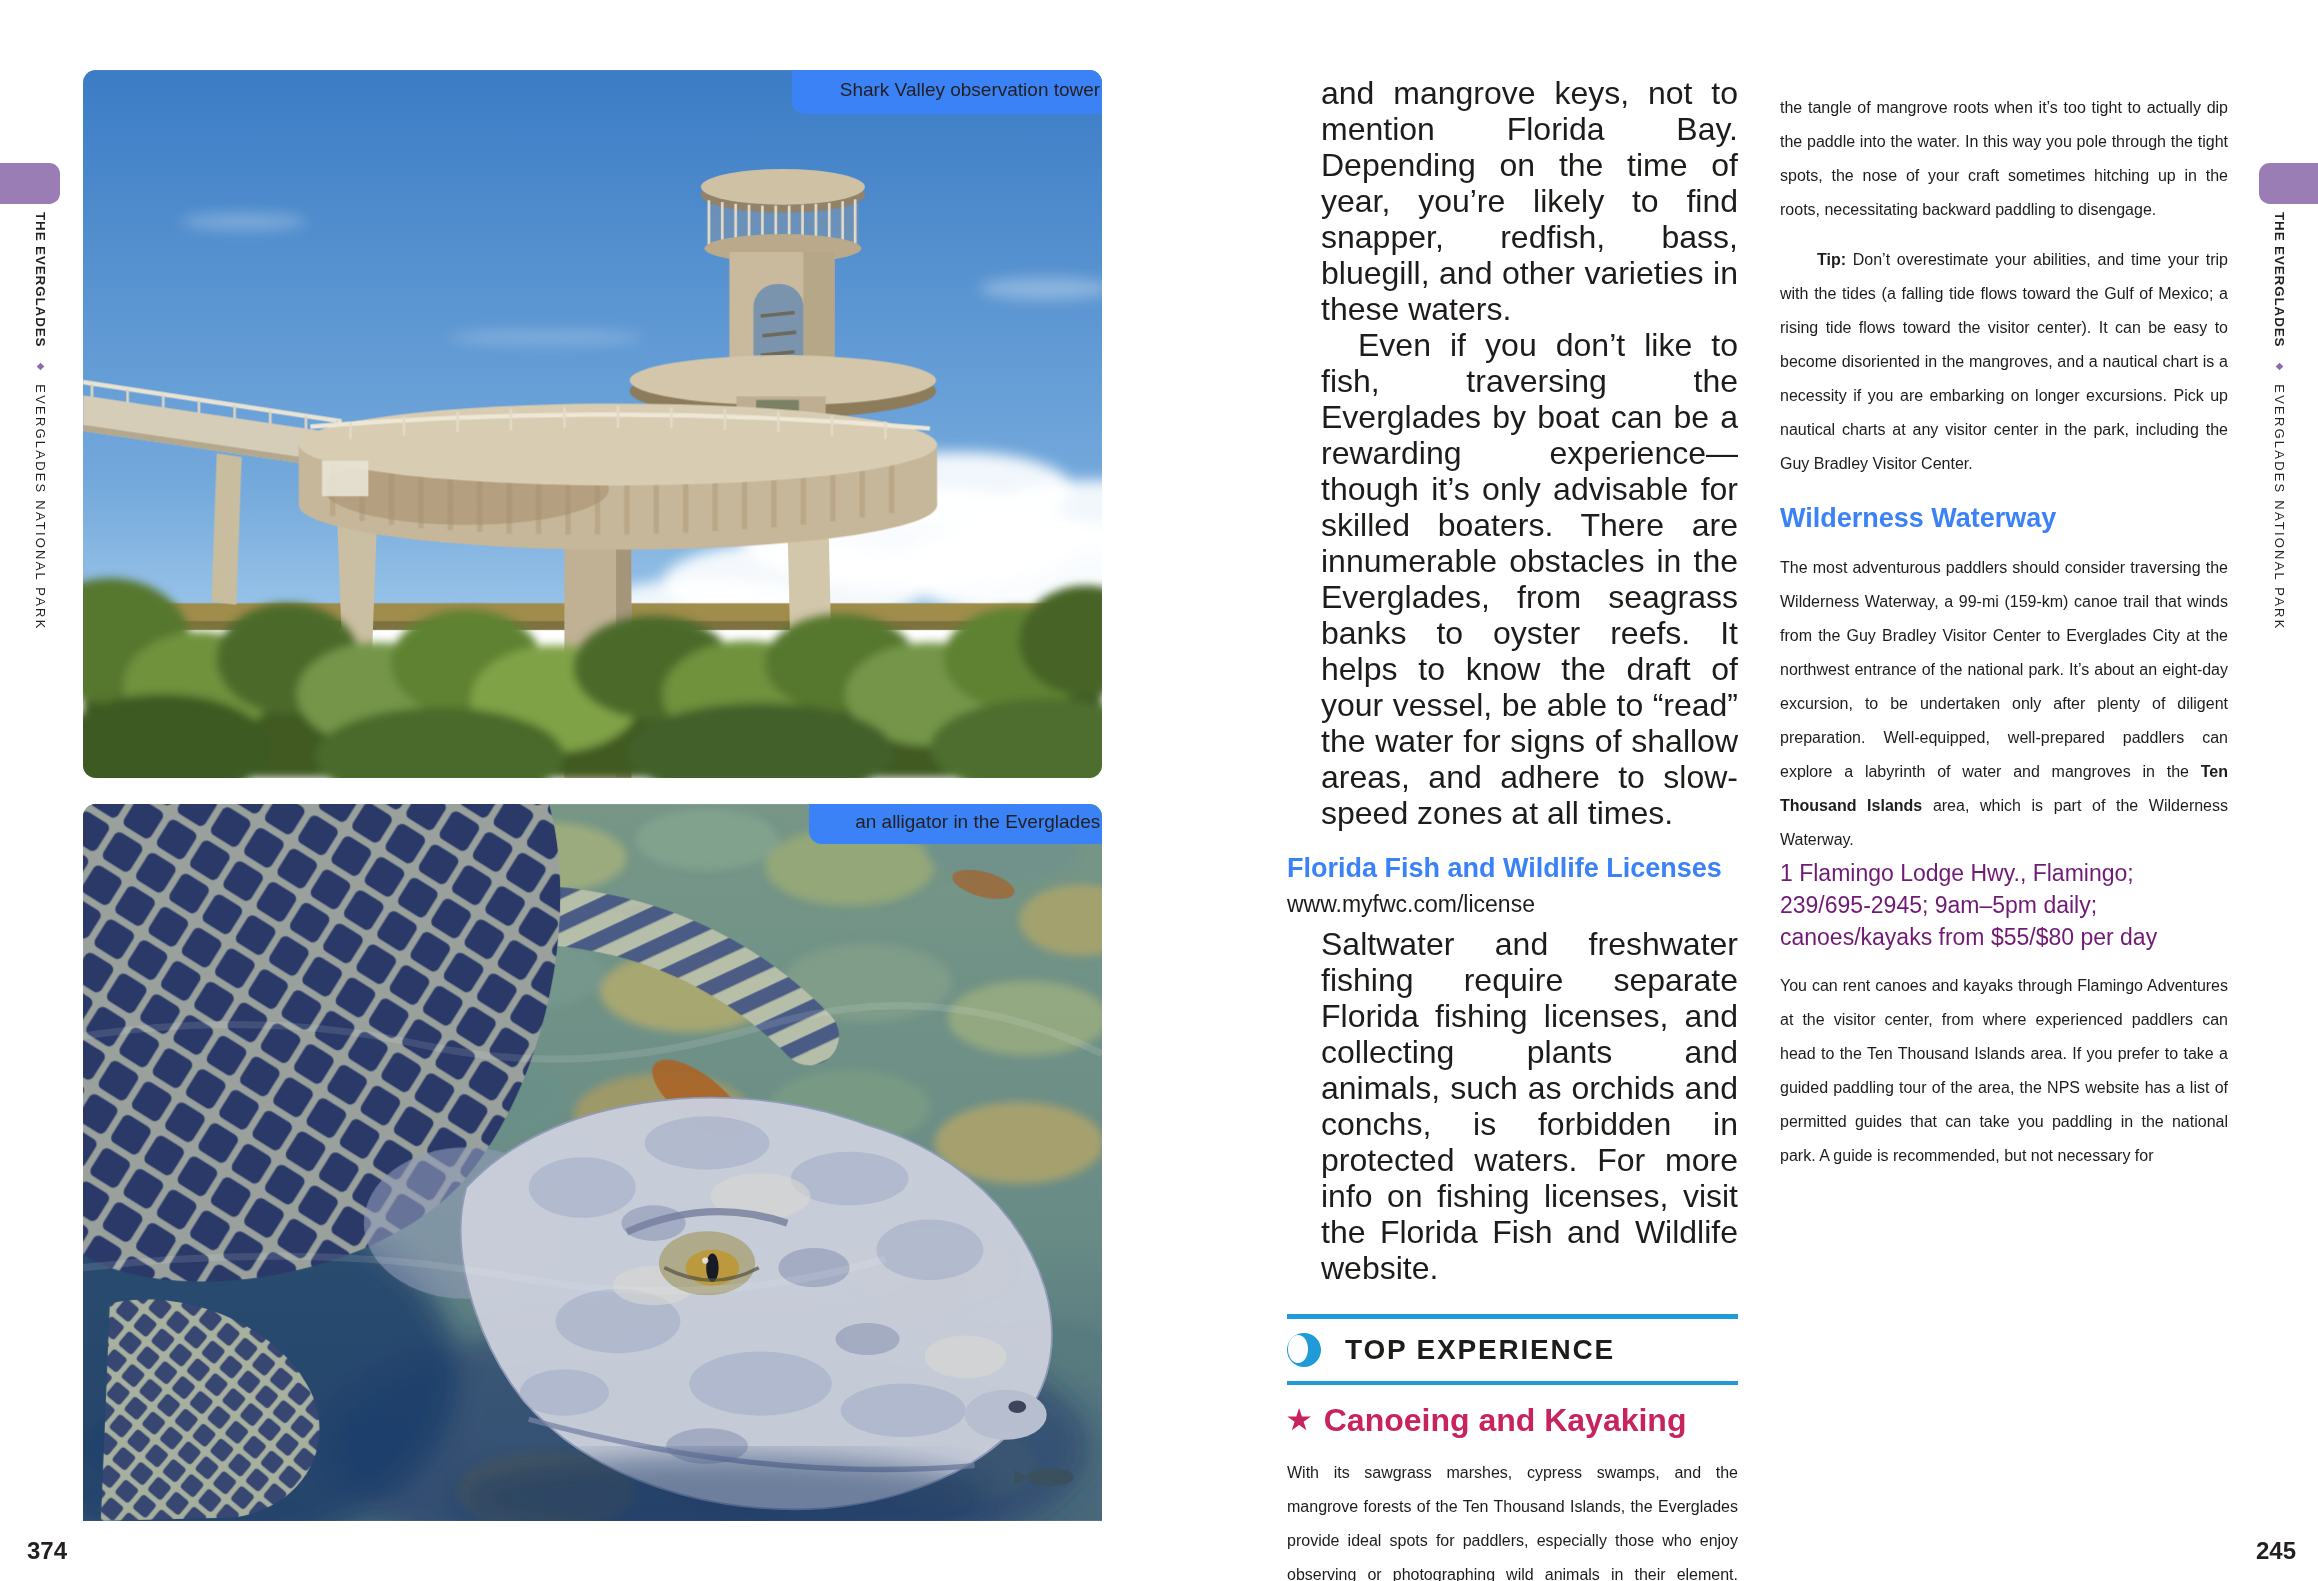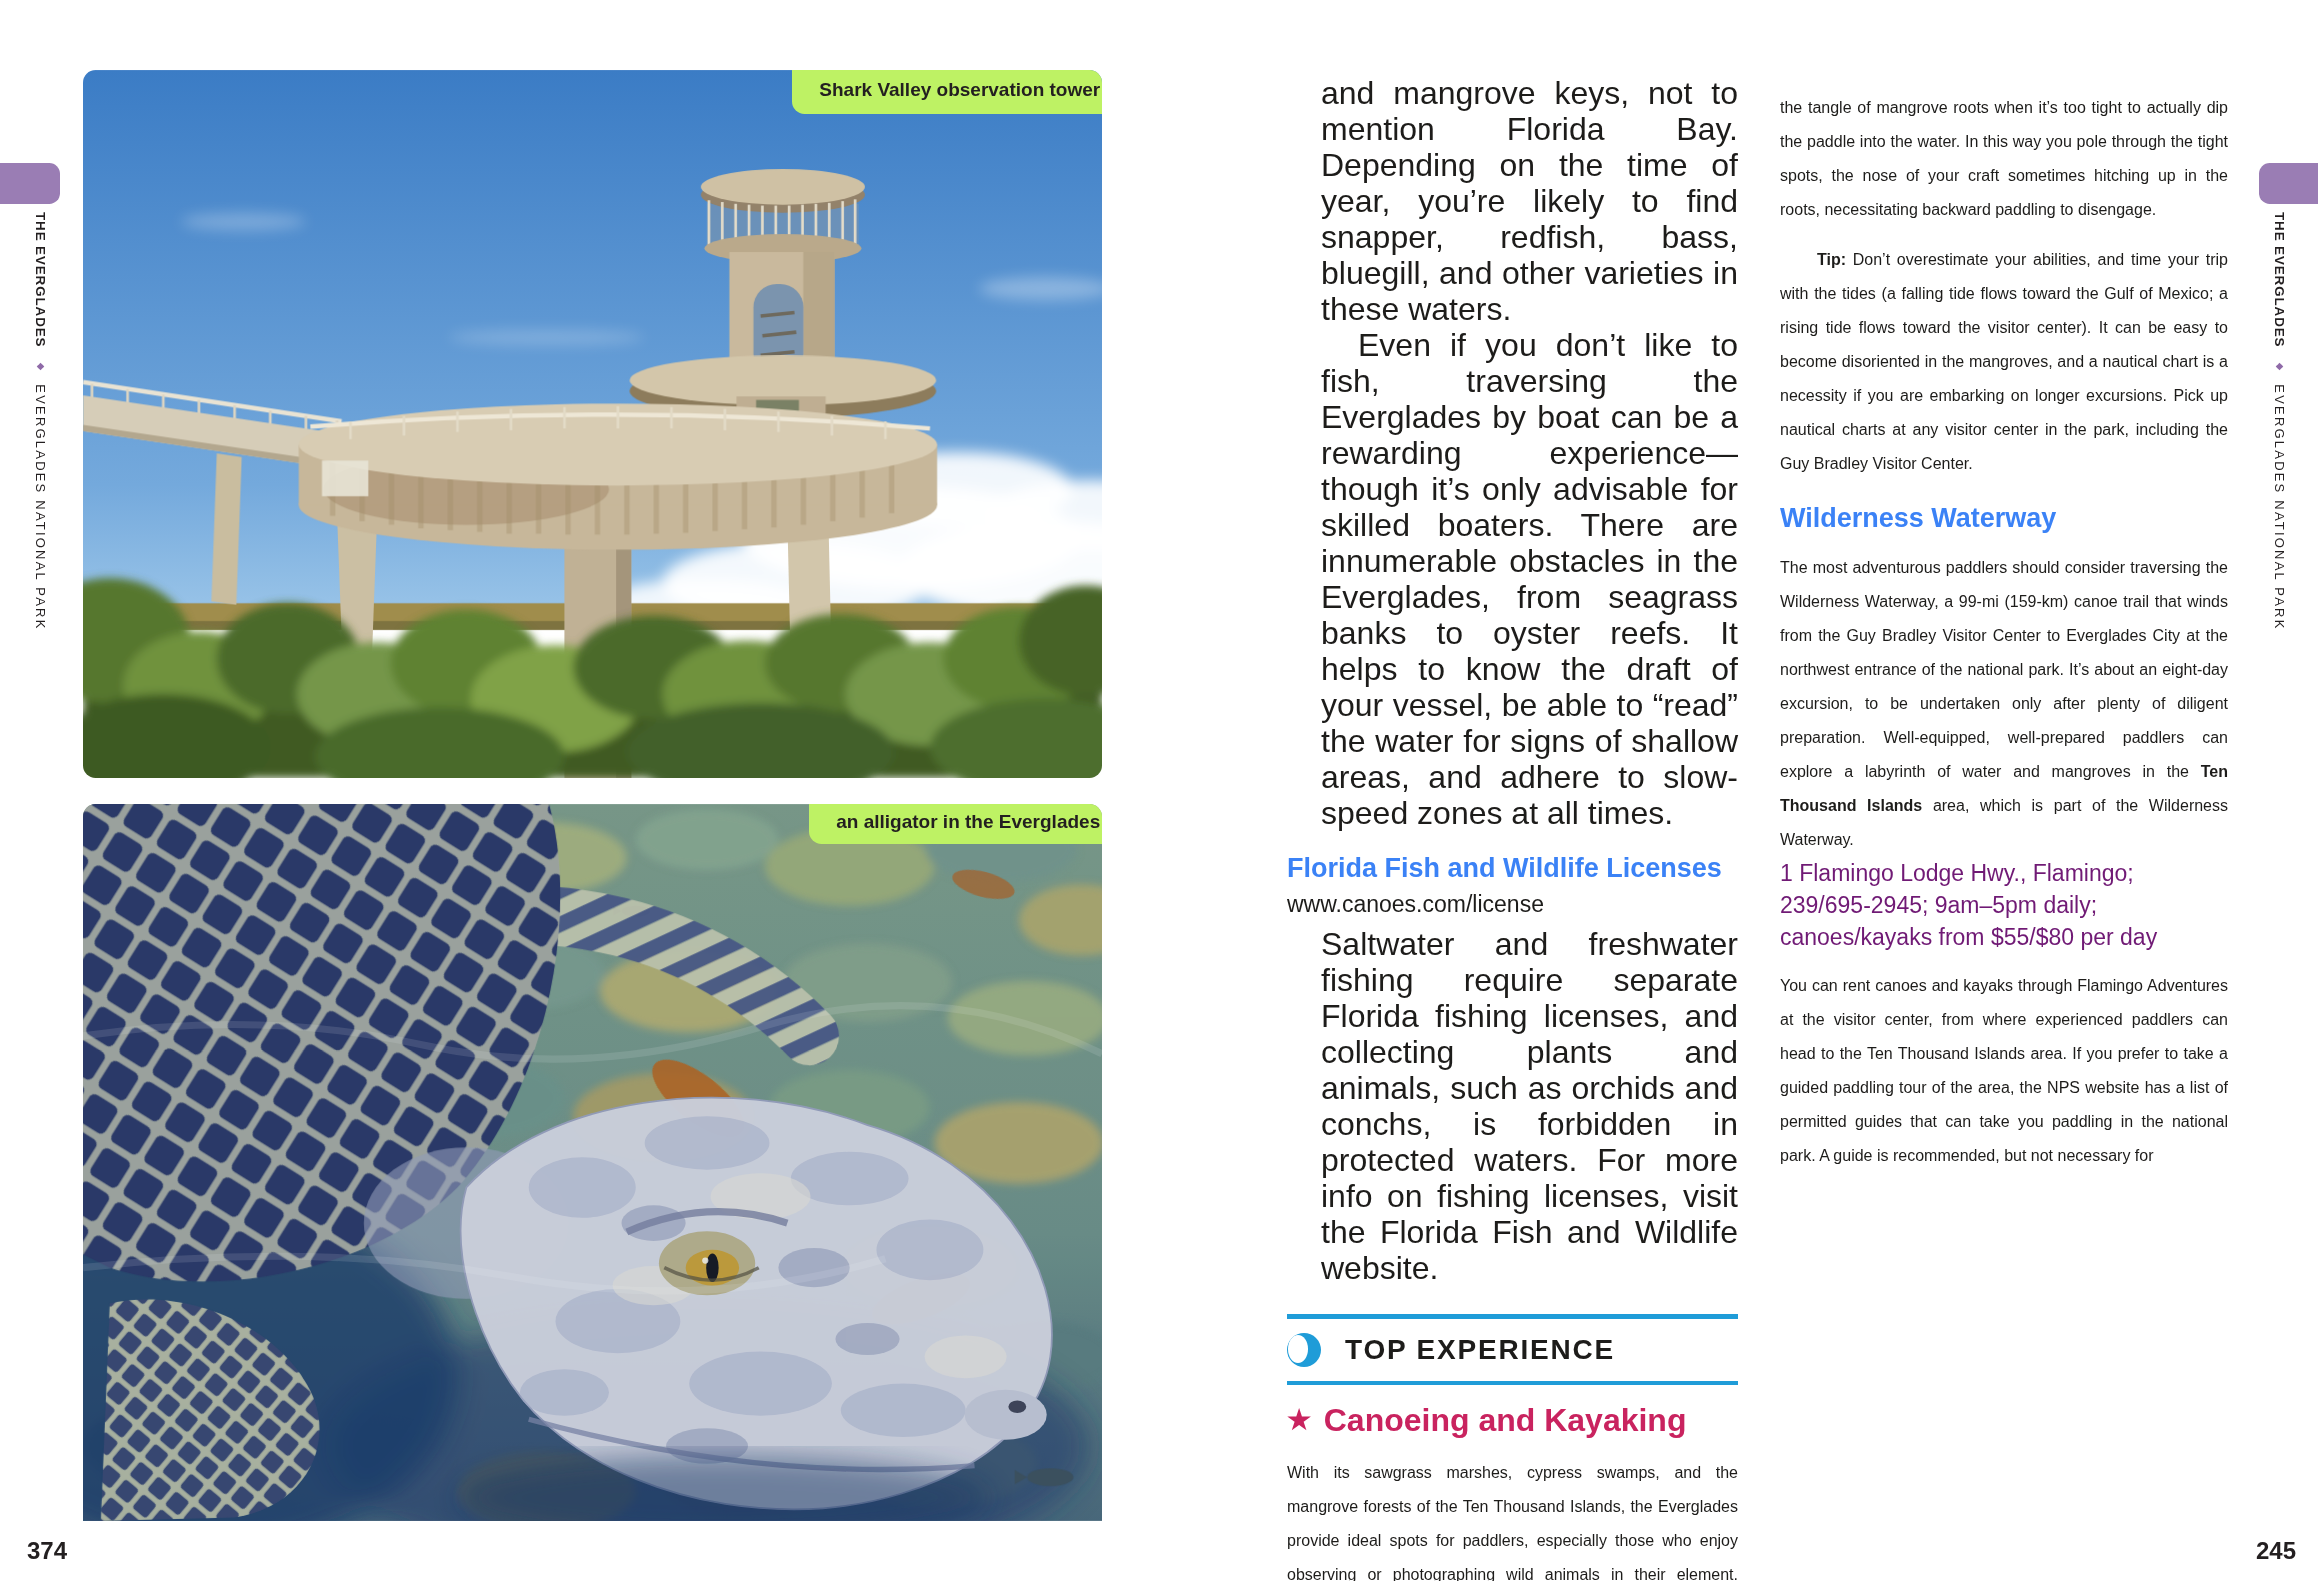--- a/index.html
+++ b/index.html
@@ -16,23 +16,23 @@
   .side-right{right:32px;}
   .side-bold{font-weight:bold;font-size:13.4px;letter-spacing:0.9px;}
   .side-dot{color:#8f6aa8;font-size:9.8px;margin:9px 0;display:inline-block;}
   .side-reg{font-size:13px;letter-spacing:2.2px;}
 
   
   .photo{position:absolute;left:83px;border-radius:12.5px;overflow:hidden;margin:0;padding:0;}
   .photo1{top:70px;width:1019px;height:708px;}
   .photo2{top:804px;width:1019px;height:811px;}
   .photo svg{display:block;}
-  .caption-notch{position:absolute;top:0;right:0;background:#bef264;
+  .caption-notch{position:absolute;top:0;right:0;background:#3b82f6;
                  border-bottom-left-radius:12.5px;display:flex;align-items:center;justify-content:flex-end;
-                 font-weight:bold;font-size:19px;color:#231f20;padding:0 1.8px 5.4px 23px;}
+                 font-weight:normal;font-size:19px;color:#231f20;padding:0 1.8px 5.4px 23px;}
   .caption1{width:285px;height:39px;}
   .caption2{width:268px;height:35px;}
 
   
   .col{position:absolute;top:75px;}
   .col1{left:1287px;width:451px;}
   .col2{left:1780px;width:448px;}
   p{margin:0;}
   .serif{font-family:Liberation Sans, sans-serif;font-size:32px;line-height:36px;text-align:justify;margin-left:34px;}
   .sans{font-size:16px;line-height:34px;text-align:justify;margin-top:16px;}
@@ -376,21 +376,21 @@
     </svg>
     <figcaption class="caption-notch caption2">
       <span>an alligator in the Everglades</span>
     </figcaption>
   </figure>
 
   <div class="col col1">
     <p class="serif">and mangrove keys, not to mention Florida Bay. Depending on the time of year, you’re likely to find snapper, redfish, bass, bluegill, and other varieties in these waters.</p>
     <p class="serif indent">Even if you don’t like to fish, traversing the Everglades by boat can be a rewarding experience—though it’s only advisable for skilled boaters. There are innumerable obstacles in the Everglades, from seagrass banks to oyster reefs. It helps to know the draft of your vessel, be able to “read” the water for signs of shallow areas, and adhere to slow-speed zones at all times.</p>
     <h3 class="listing-h">Florida Fish and Wildlife Licenses</h3>
-    <div class="listing-url">www.canoes.com/license</div>
+    <div class="listing-url">www.myfwc.com/license</div>
     <p class="serif p3">Saltwater and freshwater fishing require separate Florida fishing licenses, and collecting plants and animals, such as orchids and conchs, is forbidden in protected waters. For more info on fishing licenses, visit the Florida Fish and Wildlife website.</p>
     <div class="rule rule-a"></div>
     <div class="banner">
       <span class="moon"></span>
       <span class="banner-text">TOP EXPERIENCE</span>
     </div>
     <div class="rule rule-b"></div>
     <h2 class="activity">
       <span class="star">★</span>
       <span>Canoeing and Kayaking</span>

